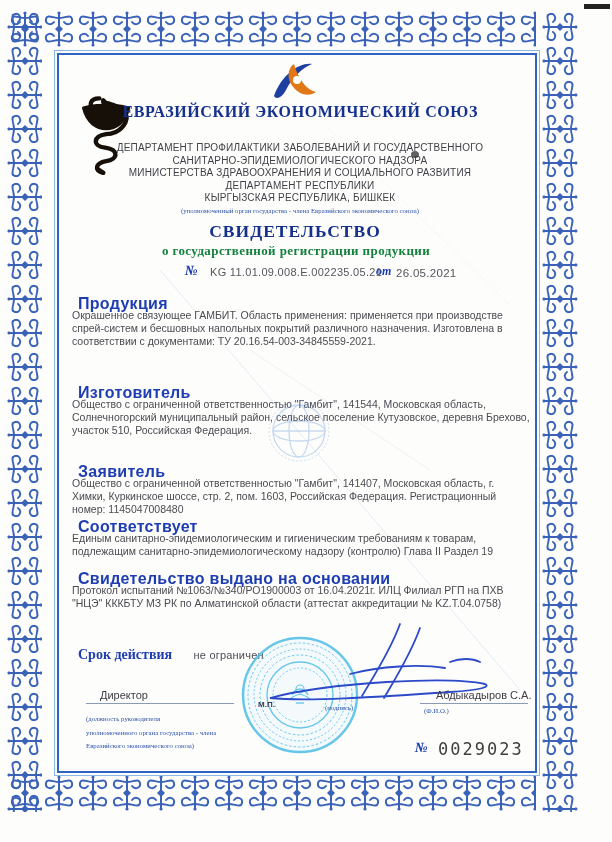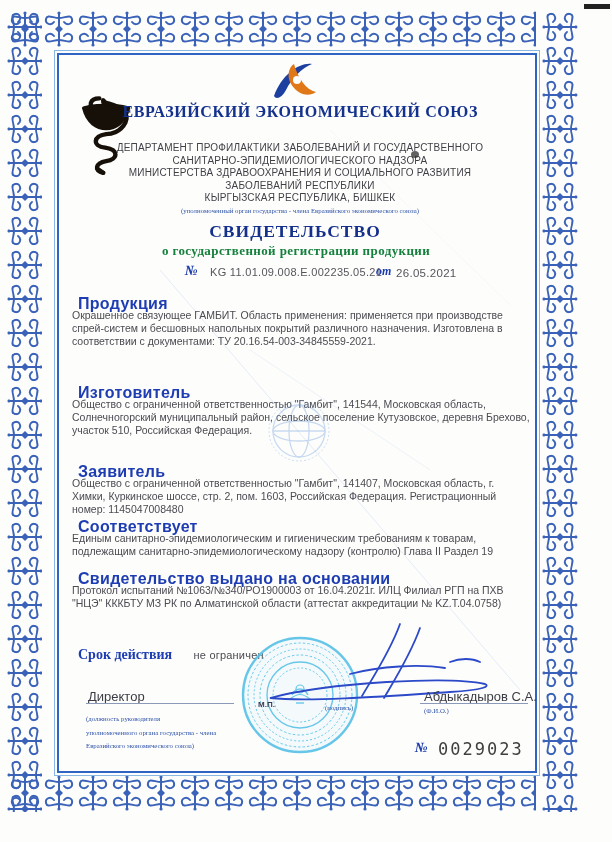--- a/index.html
+++ b/index.html
@@ -32,21 +32,21 @@
   .sec-heading{position:absolute;left:78px;font-family:Liberation Sans, sans-serif;
     font-weight:bold;font-size:16px;color:#1e3db2;letter-spacing:0.3px;}
   .sec-body{position:absolute;left:72px;width:458px;font-size:10.5px;
     line-height:13px;color:#4b4b52;}
   .validity-value{font-size:11px;color:#4b4b52;font-weight:normal;
     font-family:"Liberation Sans",sans-serif;letter-spacing:0.2px;}
   
   .sig-line{position:absolute;height:1px;background:#8a9ab8;}
   .small-blue{position:absolute;font-size:6.8px;color:#2d52a8;
     font-family:"Liberation Serif",serif;}
-  .plain-label{position:absolute;font-size:13px;color:#3c3c44;}
+  .plain-label{position:absolute;font-size:11px;color:#3c3c44;margin-left:12px;}
   .serial-digits{font-family:"DejaVu Sans Mono",monospace;font-size:17px;
     color:#3f3f3f;letter-spacing:2px;}
   .artifact-dot{position:absolute;left:411px;top:151px;width:8px;height:7px;
     background:#2e2e2e;border-radius:50%;opacity:0.75;filter:blur(0.4px);}
   .corner-dash{position:absolute;left:584px;top:4px;width:26px;height:5px;background:#222;}
 </style>
 </head>
 <body>
 
 <div class="page">
@@ -149,21 +149,21 @@
       <path d="M24,81 L18,77"></path>
     </g>
   </svg>
 
   <div class="abs union-title">ЕВРАЗИЙСКИЙ ЭКОНОМИЧЕСКИЙ СОЮЗ</div>
 
   <div class="abs dept">
     <div>ДЕПАРТАМЕНТ ПРОФИЛАКТИКИ ЗАБОЛЕВАНИЙ И ГОСУДАРСТВЕННОГО</div>
     <div>САНИТАРНО-ЭПИДЕМИОЛОГИЧЕСКОГО НАДЗОРА</div>
     <div>МИНИСТЕРСТВА ЗДРАВООХРАНЕНИЯ И СОЦИАЛЬНОГО РАЗВИТИЯ</div>
-    <div>ЗАБОЛЕВАНИЙ РЕСПУБЛИКИ</div>
+    <div>ДЕПАРТАМЕНТ РЕСПУБЛИКИ</div>
     <div>КЫРГЫЗСКАЯ РЕСПУБЛИКА, БИШКЕК</div>
   </div>
   <div class="artifact-dot"></div>
 
   <div class="abs authority-note">(уполномоченный орган государства - члена Евразийского экономического союза)</div>
 
   <div class="abs cert-title">СВИДЕТЕЛЬСТВО</div>
   <div class="abs cert-subtitle">о государственной регистрации продукции</div>
 
   <span class="abs reg-label" style="left:185px;top:263px;font-size:14px">№</span>

